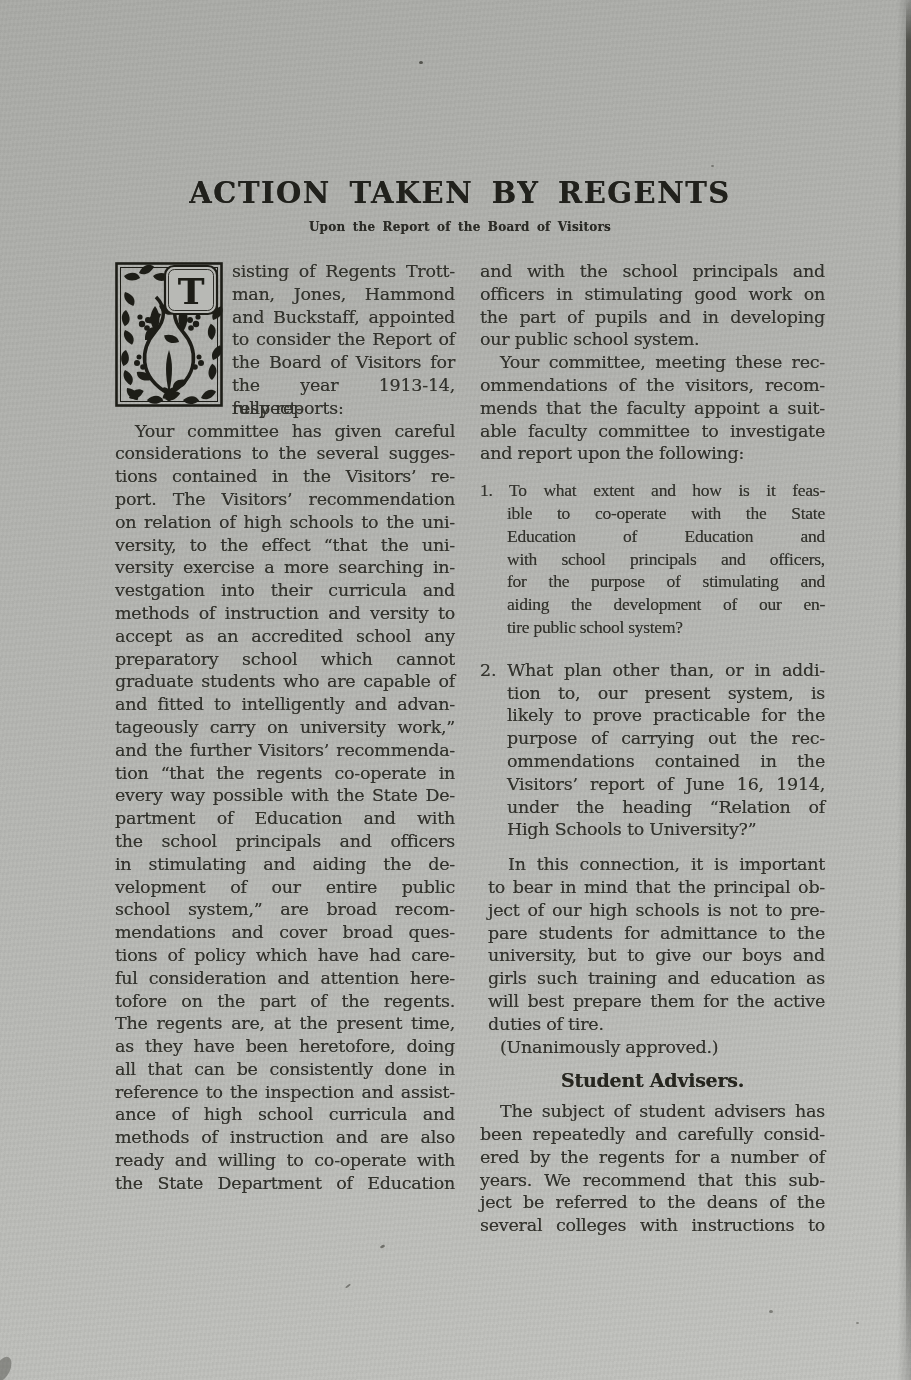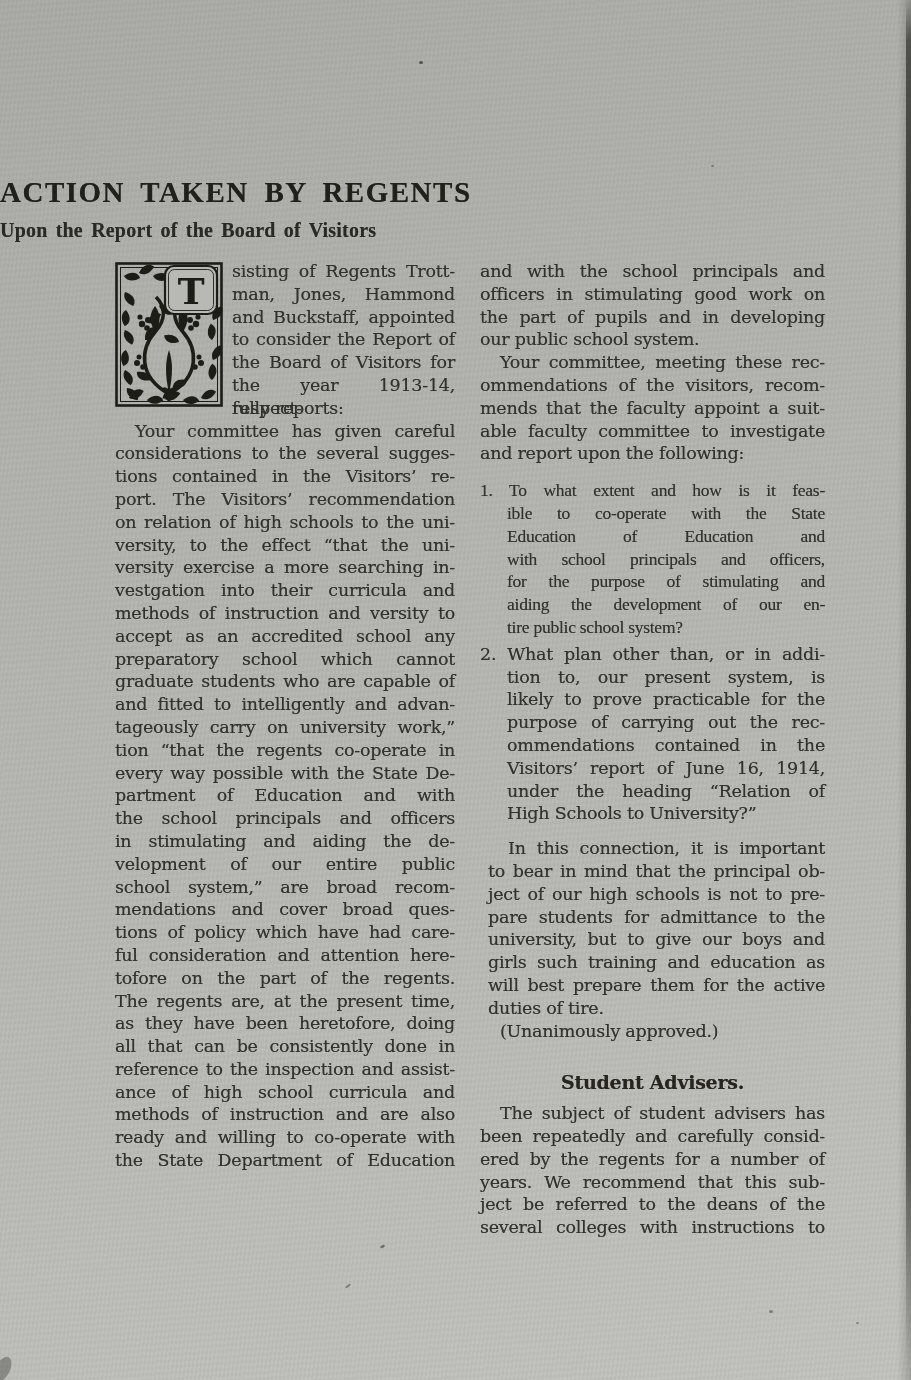--- a/index.html
+++ b/index.html
@@ -16,27 +16,27 @@
     position:absolute;top:0;right:0;width:14px;height:100%;pointer-events:none;
     background:linear-gradient(90deg, rgba(0,0,0,0) 0%, rgba(0,0,0,0.10) 60%, rgba(0,0,0,0.18) 100%);
   }
   .edge-strip{
     position:absolute;top:0;right:0;width:5px;height:100%;pointer-events:none;
     background:linear-gradient(180deg,
       rgba(58,58,52,0) 0%, rgba(58,58,52,0.75) 3%,
       #3b3b36 18%, #34342f 55%, rgba(58,58,52,0.8) 82%,
       rgba(58,58,52,0.25) 93%, rgba(58,58,52,0) 99%);
   }
-  .header{position:absolute;left:0;top:176px;width:904px;text-align:left;font-family:Liberation Serif, serif;}
+  .header{position:absolute;left:8px;top:176px;width:904px;text-align:center;}
   .title{
     font-size:29px;font-weight:bold;letter-spacing:1.5px;word-spacing:7px;
     color:var(--title-ink,#21211c);text-shadow:0 0 0.6px rgba(25,25,20,0.65);
   }
   .subtitle{
-    margin-top:10px;font-size:20px;font-weight:bold;word-spacing:3px;letter-spacing:0.2px;
+    margin-top:10px;font-size:12px;font-weight:bold;word-spacing:3px;letter-spacing:0.2px;
     color:#2a2a25;text-shadow:0 0 0.5px rgba(25,25,20,0.5);
   }
   .col{position:absolute;top:260px;font-size:17.5px;letter-spacing:-0.25px;
        text-shadow:0 0 0.55px rgba(40,40,34,0.55);}
   .col-left{left:115px;width:340px;}
   .col-right{left:480px;width:345px;}
   .ln{
     height:22.8px;line-height:22.8px;
     text-align:justify;text-align-last:justify;
     white-space:normal;
@@ -144,20 +144,21 @@
         <div class="ln">on relation of high schools to the uni-</div>
         <div class="ln">versity, to the effect “that the uni-</div>
         <div class="ln">versity exercise a more searching in-</div>
         <div class="ln">vestgation into their curricula and</div>
         <div class="ln">methods of instruction and versity to</div>
         <div class="ln">accept as an accredited school any</div>
         <div class="ln">preparatory school which cannot</div>
         <div class="ln">graduate students who are capable of</div>
         <div class="ln">and fitted to intelligently and advan-</div>
         <div class="ln">tageously carry on university work,”</div>
+        <div class="ln">and the further Visitors’ recommenda-</div>
         <div class="ln">tion “that the regents co-operate in</div>
         <div class="ln">every way possible with the State De-</div>
         <div class="ln">partment of Education and with</div>
         <div class="ln">the school principals and officers</div>
         <div class="ln">in stimulating and aiding the de-</div>
         <div class="ln">velopment of our entire public</div>
         <div class="ln">school system,” are broad recom-</div>
         <div class="ln">mendations and cover broad ques-</div>
         <div class="ln">tions of policy which have had care-</div>
         <div class="ln">ful consideration and attention here-</div>
@@ -189,21 +190,21 @@
       </div>
       <div class="block list_item" style="margin-top: 14px; font-family: Liberation Serif, serif;">
         <div class="ln">1. To what extent and how is it feas-</div>
         <div class="ln cont">ible to co-operate with the State</div>
         <div class="ln cont">Education of Education and</div>
         <div class="ln cont">with school principals and officers,</div>
         <div class="ln cont">for the purpose of stimulating and</div>
         <div class="ln cont">aiding the development of our en-</div>
         <div class="ln end cont">tire public school system?</div>
       </div>
-      <div class="block list_item" style="margin-top: 4px;">
+      <div class="block list_item" style="margin-top: 20px;">
         <div class="ln">2. What plan other than, or in addi-</div>
         <div class="ln cont">tion to, our present system, is</div>
         <div class="ln cont">likely to prove practicable for the</div>
         <div class="ln cont">purpose of carrying out the rec-</div>
         <div class="ln cont">ommendations contained in the</div>
         <div class="ln cont">Visitors’ report of June 16, 1914,</div>
         <div class="ln cont">under the heading “Relation of</div>
         <div class="ln end cont">High Schools to University?”</div>
       </div>
       <div class="block paragraph" style="margin-top: 12px; margin-left: 8px;">
@@ -212,21 +213,21 @@
         <div class="ln">ject of our high schools is not to pre-</div>
         <div class="ln">pare students for admittance to the</div>
         <div class="ln">university, but to give our boys and</div>
         <div class="ln">girls such training and education as</div>
         <div class="ln">will best prepare them for the active</div>
         <div class="ln end">duties of tire.</div>
       </div>
       <div class="block paragraph">
         <div class="ln end fi">(Unanimously approved.)</div>
       </div>
-      <div class="heading" style="margin-top: 28px;">Student Advisers.</div>
+      <div class="heading" style="margin-top: 10px;">Student Advisers.</div>
       <div class="block paragraph" style="margin-top: 8px;">
         <div class="ln fi">The subject of student advisers has</div>
         <div class="ln">been repeatedly and carefully consid-</div>
         <div class="ln">ered by the regents for a number of</div>
         <div class="ln">years. We recommend that this sub-</div>
         <div class="ln">ject be referred to the deans of the</div>
         <div class="ln">several colleges with instructions to</div>
       </div>
     </div>
 

